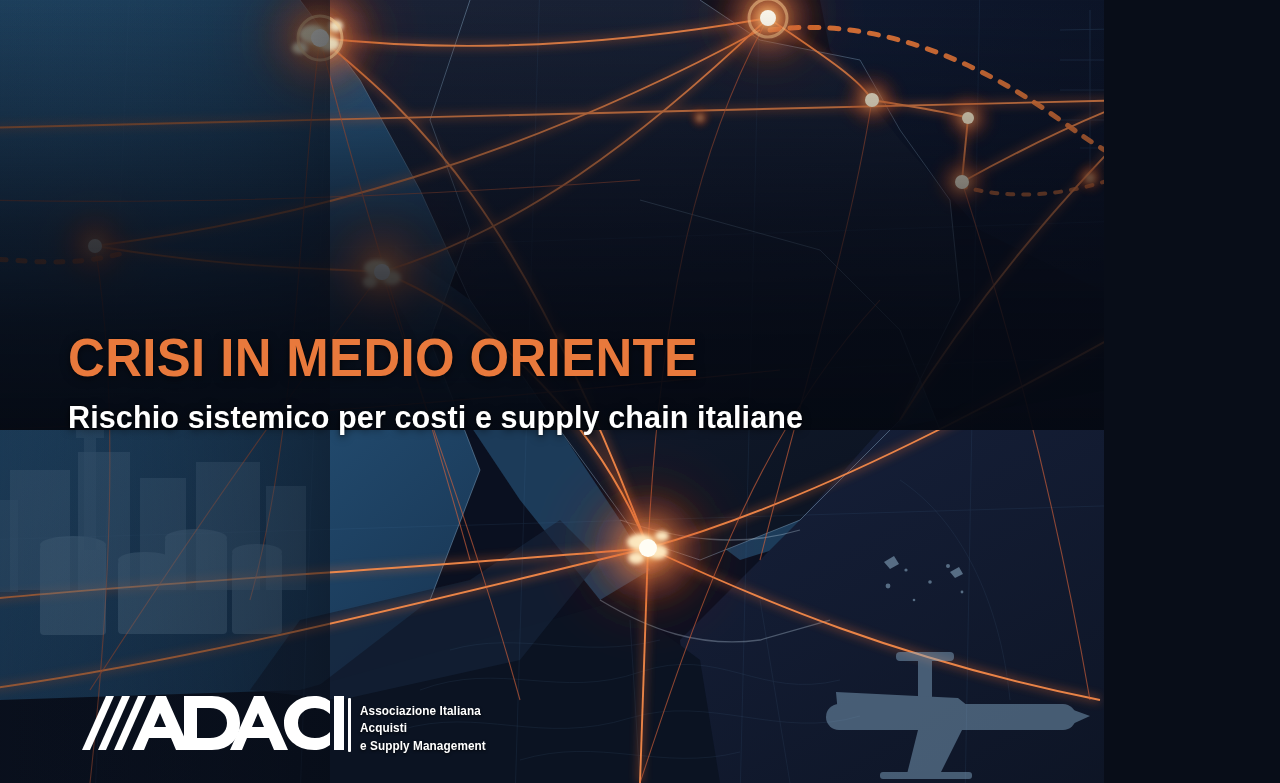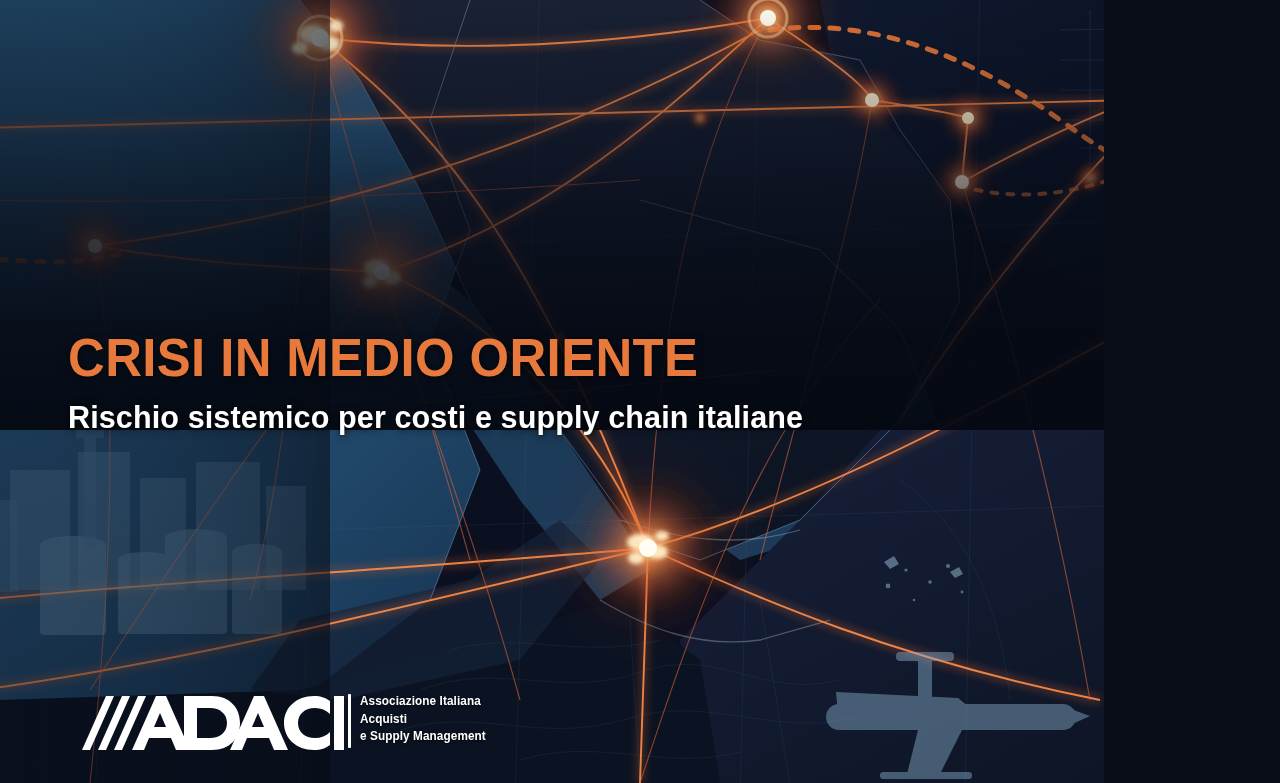--- a/index.html
+++ b/index.html
@@ -56,21 +56,21 @@
     margin-top:15px;
     font-size:32px; line-height:1.1; font-weight:bold;
     color:#ffffff; letter-spacing:0.1px; white-space:nowrap;
     text-shadow:0 2px 9px rgba(0,0,0,.7), 0 0 3px rgba(0,0,0,.6);
     transform:scaleX(0.955); transform-origin:left center;
   }
 
   
   #logo{
     position:absolute; left:80px; top:694px;
-    display:flex; align-items:flex-start; gap:0px;
+    display:flex; align-items:flex-end; gap:0px;
   }
   #logo-mark{ display:block; }
   #logo-divider{
     width:3px; height:54px; background:#ffffff; margin-left:4px; margin-right:9px;
     border-radius:1px;
   }
   #logo-tagline{
     display:flex; flex-direction:column; justify-content:center;
     gap:5px; padding-top:1px;
   }

